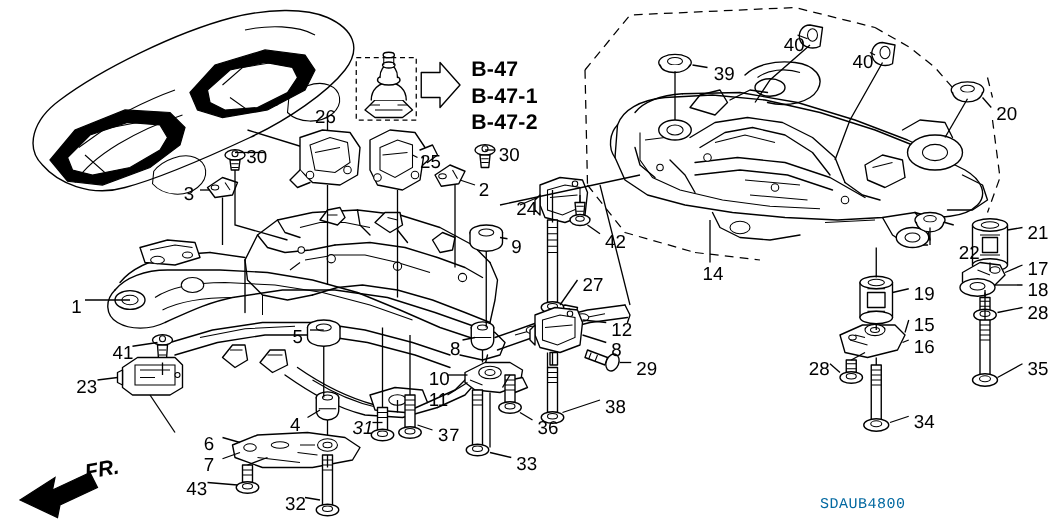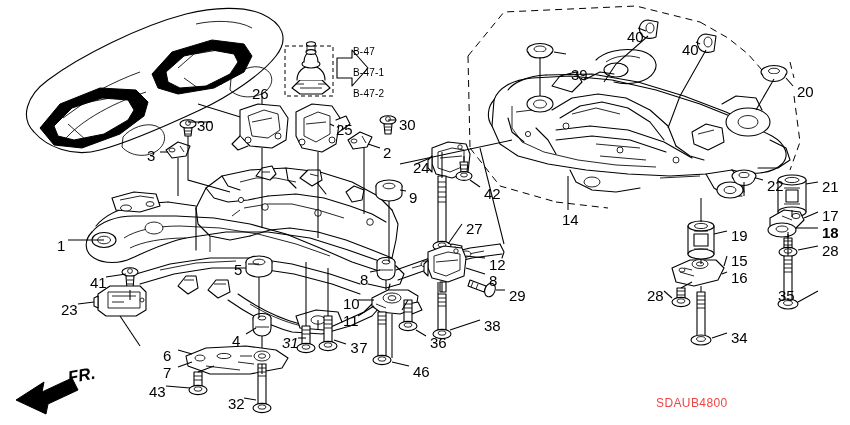--- a/index.html
+++ b/index.html
@@ -8,24 +8,24 @@
     background:#ffffff;overflow:hidden;
     font-family:"Liberation Sans", sans-serif;
   }
   #art{position:absolute;left:0;top:0;width:850px;height:425px;}
   .lbl{
     position:absolute;
     font-family:"Liberation Sans", sans-serif;
     font-size:15px;color:#000;line-height:1;
     white-space:nowrap;
   }
-  .lbl.bold{font-weight:normal;font-size:10px;letter-spacing:.2px;}
+  .lbl.bold{font-weight:bold;font-size:17px;letter-spacing:.2px;padding-left:24px;}
   .wm{
-    position:absolute;font-family:Liberation Sans, sans-serif;
-    font-size:12px;color:#ef4444;letter-spacing:.4px;white-space:nowrap;
+    position:absolute;font-family:Liberation Mono, monospace;
+    font-size:12px;color:#0369a1;letter-spacing:.4px;white-space:nowrap;
   }
   .frtxt{
     position:absolute;font-family:"Liberation Sans", sans-serif;
     font-weight:bold;font-style:italic;font-size:17px;color:#000;
     white-space:nowrap;transform:rotate(-10deg);
   }
 </style>
 </head>
 <body>
 
@@ -613,39 +613,39 @@
       <div class="lbl" style="left: 509px; top: 288px;">29</div>
       <div class="lbl" style="left: 90px; top: 275px;">41</div>
       <div class="lbl" style="left: 61px; top: 302px;">23</div>
       <div class="lbl" style="left: 343px; top: 296px;">10</div>
       <div class="lbl" style="left: 343px; top: 313px;">11</div>
       <div class="lbl" style="left: 232px; top: 333px;">4</div>
       <div class="lbl" style="left: 282px; top: 335px; font-style: italic;">31</div>
       <div class="lbl" style="left: 350px; top: 342px; font-family: Liberation Mono, monospace;">37</div>
       <div class="lbl" style="left: 430px; top: 335px;">36</div>
       <div class="lbl" style="left: 484px; top: 318px;">38</div>
-      <div class="lbl" style="left: 413px; top: 364px;">46</div>
+      <div class="lbl" style="left: 413px; top: 364px;">33</div>
       <div class="lbl" style="left: 163px; top: 348px;">6</div>
       <div class="lbl" style="left: 163px; top: 365px;">7</div>
       <div class="lbl" style="left: 149px; top: 384px;">43</div>
       <div class="lbl" style="left: 228px; top: 396px;">32</div>
-      <div class="lbl" style="left: 571px; top: 52px; margin-top: 15px;">39</div>
+      <div class="lbl" style="left: 571px; top: 52px;">39</div>
       <div class="lbl" style="left: 627px; top: 29px;">40</div>
       <div class="lbl" style="left: 682px; top: 42px;">40</div>
       <div class="lbl" style="left: 797px; top: 84px;">20</div>
       <div class="lbl" style="left: 562px; top: 212px;">14</div>
-      <div class="lbl" style="left: 767px; top: 178px;">22</div>
+      <div class="lbl" style="left: 767px; top: 195px;">22</div>
       <div class="lbl" style="left: 822px; top: 179px;">21</div>
       <div class="lbl" style="left: 822px; top: 208px;">17</div>
-      <div class="lbl" style="left: 822px; top: 225px; font-weight: bold;">18</div>
+      <div class="lbl" style="left: 822px; top: 225px;">18</div>
       <div class="lbl" style="left: 731px; top: 228px;">19</div>
       <div class="lbl" style="left: 822px; top: 243px;">28</div>
       <div class="lbl" style="left: 731px; top: 253px;">15</div>
       <div class="lbl" style="left: 731px; top: 270px;">16</div>
       <div class="lbl" style="left: 647px; top: 288px;">28</div>
-      <div class="lbl" style="left: 778px; top: 288px;">35</div>
+      <div class="lbl" style="left: 822px; top: 288px;">35</div>
       <div class="lbl" style="left: 731px; top: 330px;">34</div>
     </div>
 
   <div class="frtxt" style="left:68px;top:366px;">FR.</div>
   <div class="wm" style="left:656px;top:396px;">SDAUB4800</div>
 
 </div>
 
 </body></html>

